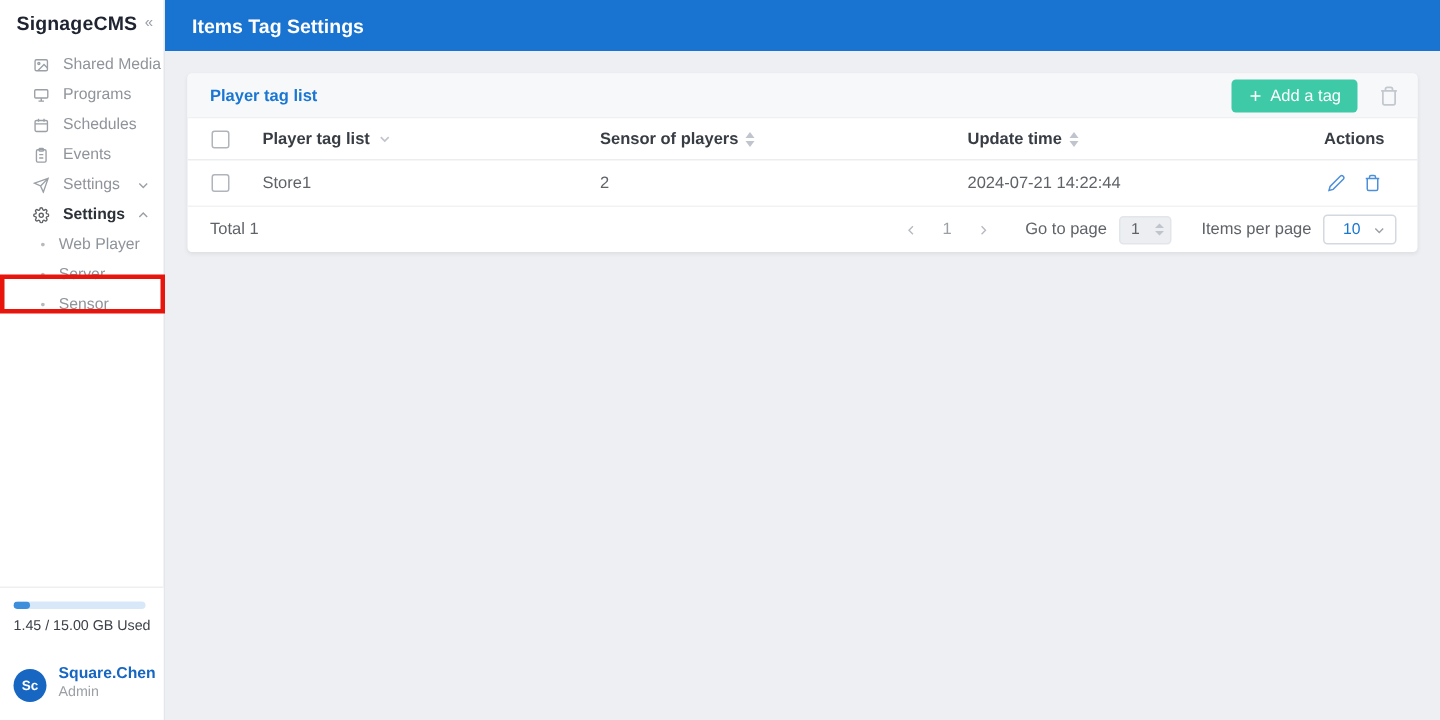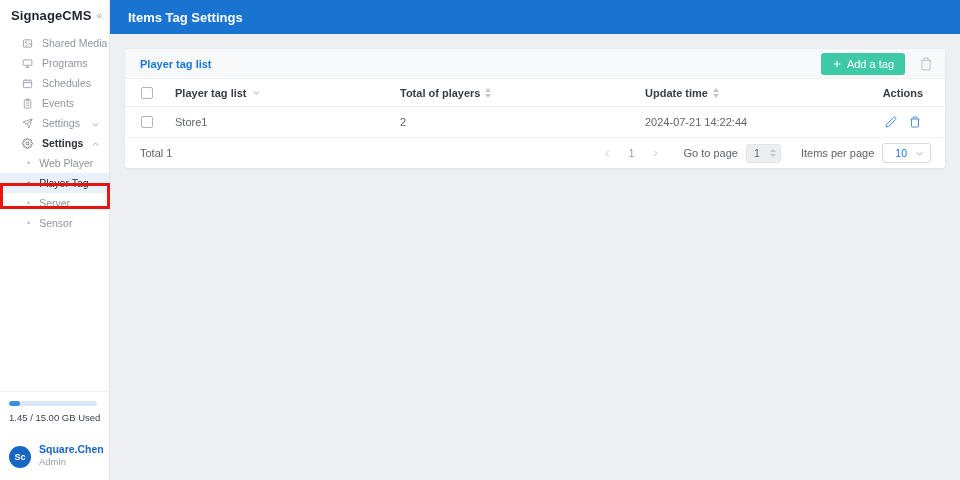--- a/index.html
+++ b/index.html
@@ -156,23 +156,20 @@
       <span class="mi-chevron">
         <svg viewBox="0 0 24 24" fill="none" stroke="currentColor" stroke-width="2.5">
             <polyline points="5 15 12 8 19 15"></polyline>
           </svg>
       </span>
     </div>
 
     <div class="submenu-item">
       <span>Web Player</span>
     </div>
-    <div class="submenu-item selected">
-      <span>Player Tag</span>
-    </div>
     <div class="submenu-item">
       <span>Server</span>
     </div>
     <div class="submenu-item">
       <span>Sensor</span>
     </div>
   </div>
 
   <div class="sidebar-bottom">
     <div class="storage">
@@ -225,21 +222,21 @@
         </div>
       <div class="th-cell">
         <span>Player tag list</span>
         <span class="chev-sort">
           <svg viewBox="0 0 24 24" fill="none" stroke="currentColor" stroke-width="3">
               <polyline points="5 9 12 16 19 9"></polyline>
             </svg>
         </span>
       </div>
       <div class="th-cell">
-        <span>Total of players</span>
+        <span>Sensor of players</span>
         <span class="sorter">
             <span class="caret-up"></span>
             <span class="caret-down"></span>
           </span>
       </div>
       <div class="th-cell">
         <span>Update time</span>
         <span class="sorter">
             <span class="caret-up"></span>
             <span class="caret-down"></span>

